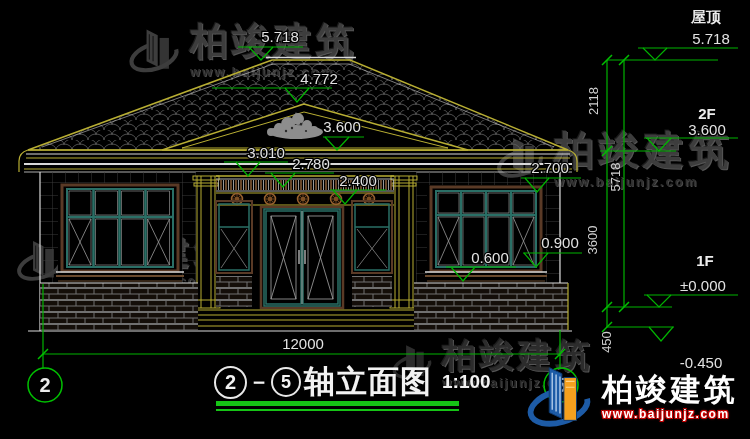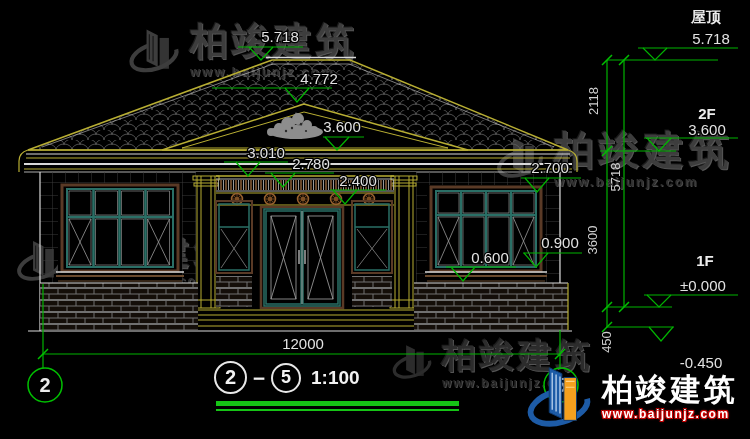--- a/index.html
+++ b/index.html
@@ -403,20 +403,21 @@
   </svg>
 
   <div class="titlebar">
     <span class="axcirc big">
         <span>2</span>
       </span>
     <span class="titledash">－</span>
     <span class="axcirc small">
         <span>5</span>
       </span>
+    <span class="titlename">轴立面图</span>
     <span class="titlescale">1:100</span>
   </div>
   <div class="uline1"></div>
   <div class="uline2"></div>
 
   <div class="wm wm5">
     <svg width="78" height="74" viewBox="0 0 80 76">
       <ellipse cx="40" cy="48" rx="30" ry="16" transform="rotate(-16 40 48)" fill="none" stroke="#1d5ba6" stroke-width="6" stroke-dasharray="74 26" pathLength="100"></ellipse>
       <path d="M30,8 L43,14 V60 L30,54 Z" fill="#1d5ba6" stroke="#0d3a70" stroke-width="1"></path>
       <path d="M33,13 v38 M37,15 v38 M41,17 v38" stroke="#cfe2f8" stroke-width="1.2"></path>

